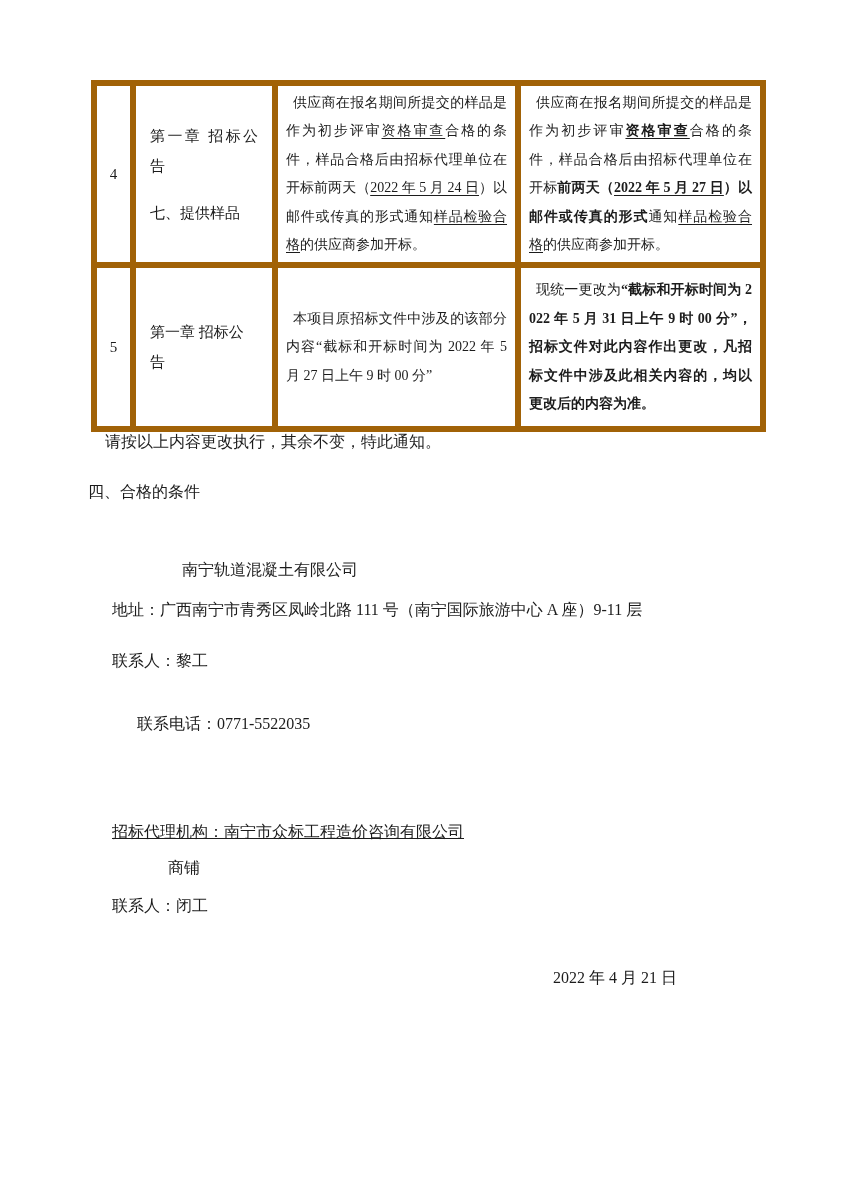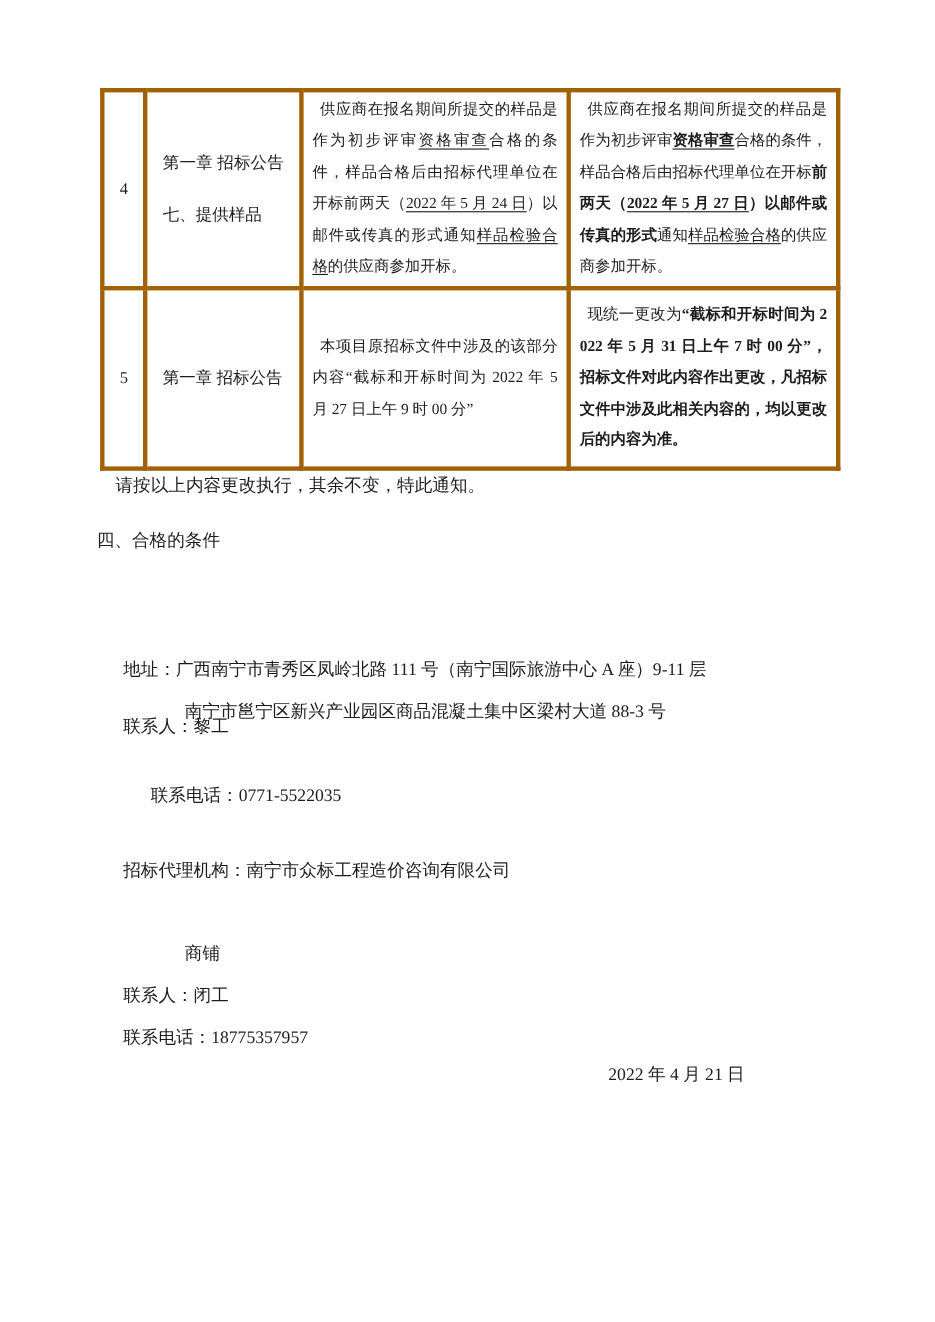--- a/index.html
+++ b/index.html
@@ -13,21 +13,21 @@
   }
   .page { position: absolute; inset: 0; }
 
   
   table.rev {
     position: absolute; left: 91px; top: 80px;
     width: 669px;
     border-collapse: collapse; table-layout: fixed;
   }
   table.rev td {
-    border: 4px solid #a16207;
+    border: 6px solid #a16207;
     vertical-align: middle;
     overflow: hidden;
   }
   tr.row-4 { height: 178px; }
   tr.row-5 { height: 164px; }
   td.num-cell { text-align: center; font-size: 15px; }
   td.chap-cell { padding: 0 14px; font-size: 15px; line-height: 30px; }
   td.chap-cell p { margin: 0; }
   td.chap-cell p + p { margin-top: 17px; }
   .spread { text-align: justify; text-align-last: justify; }
@@ -46,21 +46,21 @@
   
   .line { position: absolute; margin: 0; font-size: 16px; line-height: 26px; white-space: nowrap; }
   .notice      { left: 105px; top: 429px; }
   .sec-title   { left: 88px;  top: 479px; }
   .c0  { left: 112px; top: 519px; }
   .c1  { left: 182px; top: 557px; }
   .c2  { left: 112px; top: 597px; }
   .c3  { left: 168px; top: 635px; }
   .c4  { left: 112px; top: 648px; }
   .c5  { left: 112px; top: 711px; margin-left: 25px; }
-  .c6  { left: 112px; top: 779px; }
+  .c6  { left: 112px; top: 819px; text-decoration: underline; }
   .c7  { left: 108px; top: 817px; }
   .c8  { left: 168px; top: 855px; }
   .c9  { left: 112px; top: 893px; }
   .c10 { left: 112px; top: 931px; }
   .doc-date { left: 553px; top: 965px; }
 </style>
 </head>
 <body>
 
 <div class="page">
@@ -88,33 +88,32 @@
       </tr>
       <tr class="row-5">
         <td class="num-cell">5</td>
         <td class="chap-cell">
           <p>第一章 招标公告</p>
         </td>
         <td class="content-cell">
           <p class="para"><span>本项目原招标文件中涉及的该部分内容“截标和开标时间为 2022 年 5 月 27 日上午 9 时 00 分”</span></p>
         </td>
         <td class="content-cell">
-          <p class="para"><span>现统一更改为</span><span class="b">“截标和开标时间为 2022 年 5 月 31 日上午 7 时 00 分”，招标文件对此内容作出更改，凡招标文件中涉及此相关内容的，均以更改后的内容为准。</span></p>
+          <p class="para"><span>现统一更改为</span><span class="b">“截标和开标时间为 2022 年 5 月 31 日上午 9 时 00 分”，招标文件对此内容作出更改，凡招标文件中涉及此相关内容的，均以更改后的内容为准。</span></p>
         </td>
       </tr>
     </tbody>
   </table>
 
   <p class="line notice">请按以上内容更改执行，其余不变，特此通知。</p>
   <p class="line sec-title">四、合格的条件</p>
 
+  <p class="line c1">南宁轨道混凝土有限公司</p>
   <p class="line c2">地址：广西南宁市青秀区凤岭北路 111 号（南宁国际旅游中心 A 座）9-11 层</p>
-  <p class="line c3">南宁市邕宁区新兴产业园区商品混凝土集中区梁村大道 88-3 号</p>
   <p class="line c4">联系人：黎工</p>
   <p class="line c5">联系电话：0771-5522035</p>
   <p class="line c6">招标代理机构：南宁市众标工程造价咨询有限公司</p>
   <p class="line c8">商铺</p>
   <p class="line c9">联系人：闭工</p>
-  <p class="line c10">联系电话：18775357957</p>
 
   <p class="line doc-date">2022 年 4 月 21 日</p>
 
 </div>
 
 </body></html>

